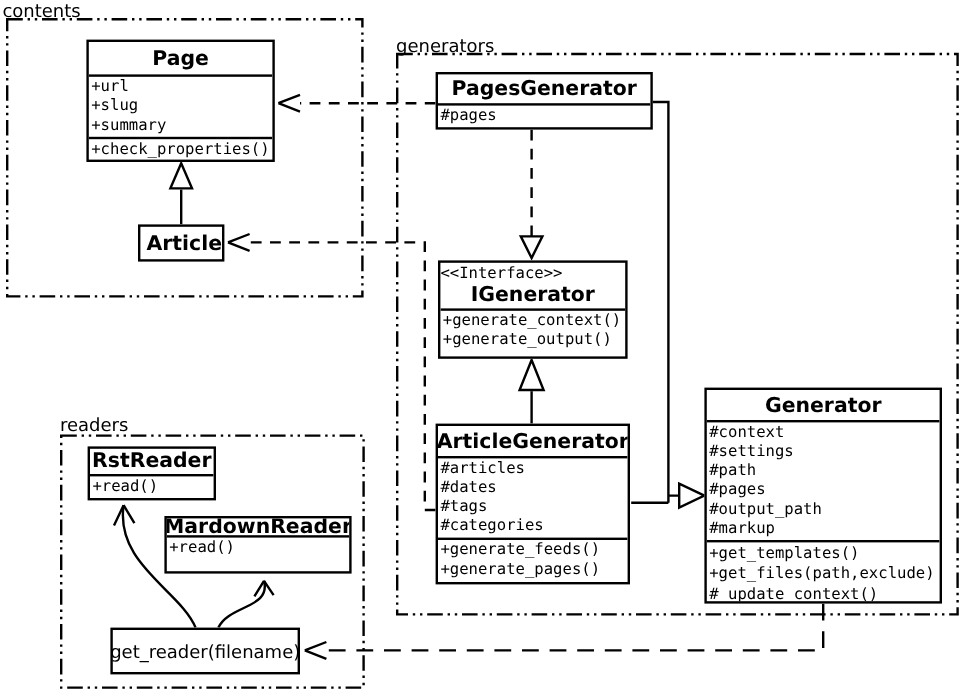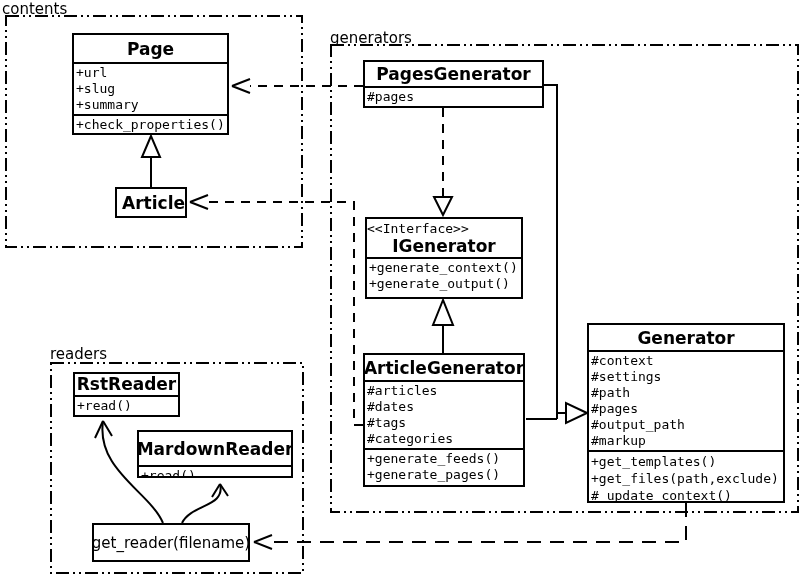--- a/index.html
+++ b/index.html
@@ -111,19 +111,19 @@
     <div class="sec"><div>#context</div><div>#settings</div><div>#path</div><div>#pages</div><div>#output_path</div><div>#markup</div></div>
     <div class="sec lh17" style="flex:1;"><div>+get_templates()</div><div>+get_files(path,exclude)</div><div>#_update_context()</div></div>
   </div>
 
   <div class="cls" style="left:73px;top:372px;width:107px;height:45px;justify-content:flex-end;">
     <div class="t" style="height:23px;">RstReader</div>
     <div class="sec" style="flex:1;"><div>+read()</div></div>
   </div>
 
   <div class="cls" style="left:137px;top:430px;width:156px;height:48px;">
-    <div class="t" style="height:33px;">MardownReader</div>
+    <div class="t" style="height:14px;">MardownReader</div>
     <div class="sec" style="flex:1;"><div>+read()</div></div>
   </div>
 
   <div class="fnbox" style="left:92px;top:523px;width:158px;height:39px;">get_reader(filename)</div>
 
 </div>
 
 </body></html>

